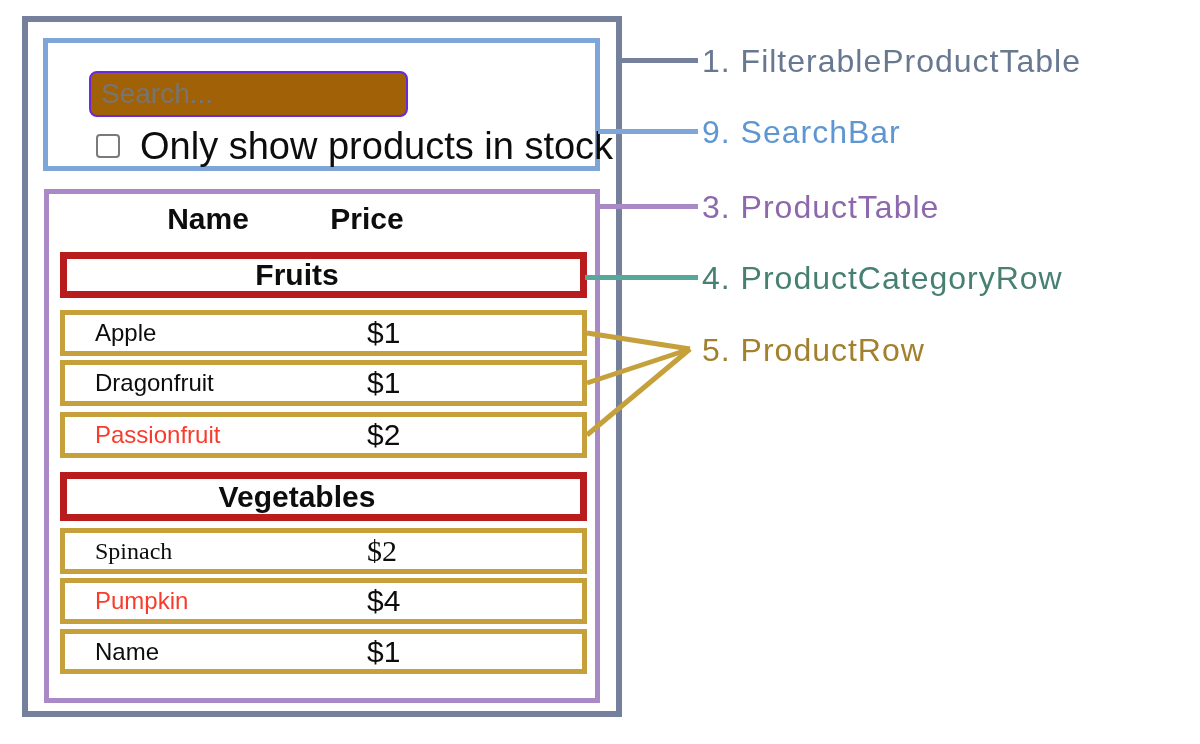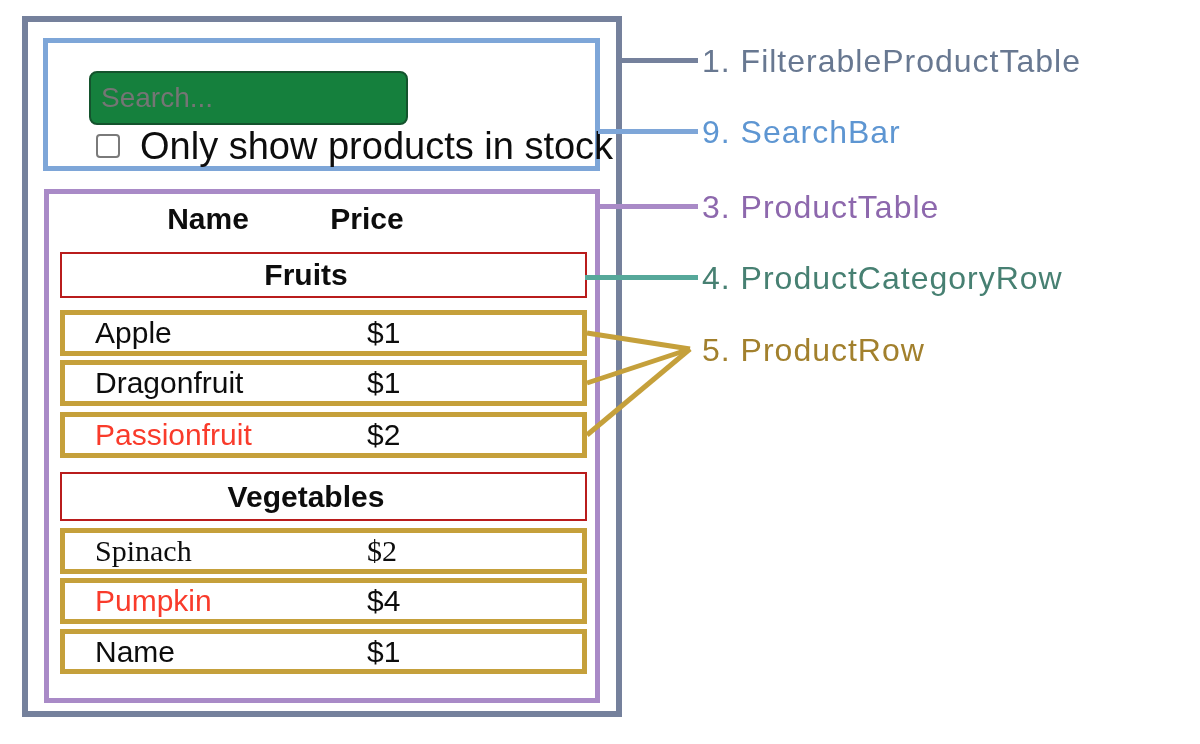--- a/index.html
+++ b/index.html
@@ -14,49 +14,49 @@
   }
 
   
   .box { position: absolute; background: transparent; }
   .box.outer        { left: 22px;  top: 16px;  width: 600px; height: 701px; border: 6px solid #75819c; }
   .box.searchbar    { left: 43px;  top: 38px;  width: 557px; height: 133px; border: 5px solid #7ea6d8; }
   .box.producttable { left: 44px;  top: 189px; width: 556px; height: 514px; border: 5px solid #a98ac7; }
 
   
   .search-input {
-    position: absolute; left: 89px; top: 71px; width: 319px; height: 54px;
-    border: 2px solid #14532d; border-radius: 8px;
+    position: absolute; left: 89px; top: 71px; width: 319px; height: 46px;
+    border: 2px solid #6d28d9; border-radius: 8px;
     font-family: "Liberation Sans", sans-serif;
-    font-size: 28px; color: #111; padding: 0 10px; outline: none; background: #15803d;
+    font-size: 28px; color: #111; padding: 0 10px; outline: none; background: #a16207;
   }
   .search-input::placeholder { color: #757575; opacity: 1; }
   .checkbox {
     position: absolute; left: 96px; top: 134px; width: 24px; height: 24px;
     border: 2px solid #7a7a7a; border-radius: 4px; background: #fff; cursor: pointer;
   }
   .cb-label {
     position: absolute; left: 140px; top: 129px; height: 34px; line-height: 34px;
     font-size: 38px; color: #0d0d0d; white-space: nowrap;
   }
 
   
   .th { position: absolute; top: 202px; height: 34px; line-height: 34px;
         font-size: 30px; font-weight: bold; color: #0d0d0d; text-align: center; }
   .th.name  { left: 118px; width: 180px; }
   .th.price { left: 277px; width: 180px; }
 
   
   .row { position: absolute; left: 60px; width: 527px; background: #fff; }
-  .row.cat  { border: 2px solid #b91c1c; display: flex; align-items: center; padding-left: 14px; }
+  .row.cat  { border: 7px solid #b91c1c; display: flex; align-items: center; }
   .row.prod { border: 5px solid #c5a03b; }
   .cat-label { display: block; width: 460px; text-align: center;
                font-size: 30px; font-weight: bold; color: #0d0d0d; }
   .pname { position: absolute; left: 30px;  top: 50%; transform: translateY(-50%);
-           font-size: 30px; color: #0d0d0d; white-space: nowrap; }
+           font-size: 24px; color: #0d0d0d; white-space: nowrap; }
   .pprice { position: absolute; left: 302px; top: 50%; transform: translateY(-50%);
             font-size: 30px; color: #0d0d0d; white-space: nowrap; }
   .oos { color: #f93b2b; }
 
   
   .line { position: absolute; height: 5px; }
   .line.l1 { left: 622px; top: 58px;  width: 76px;  background: #75819c; }
   .line.l2 { left: 598px; top: 129px; width: 100px; background: #7ea6d8; }
   .line.l3 { left: 598px; top: 204px; width: 100px; background: #a98ac7; }
   .line.l4 { left: 585px; top: 275px; width: 113px; background: #56a89a; }

